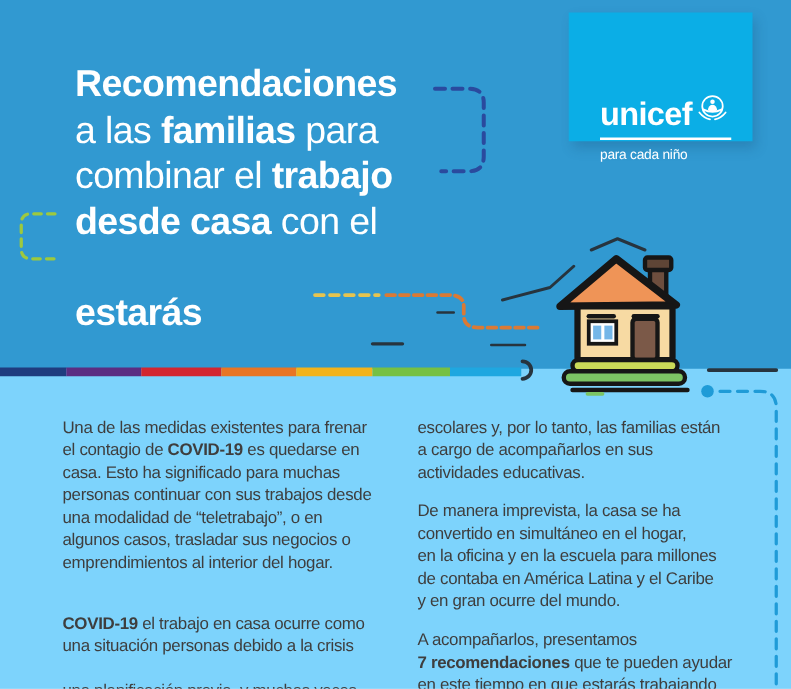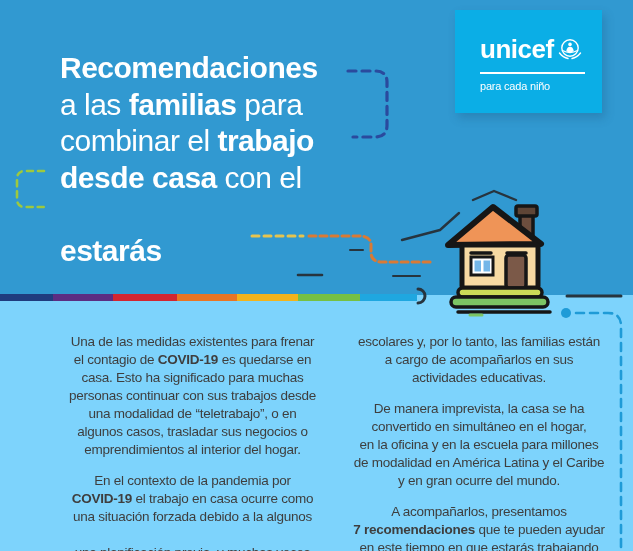--- a/index.html
+++ b/index.html
@@ -18,41 +18,41 @@
     color:#FFFFFF;font-size:30px;line-height:36.5px;
     letter-spacing:-0.5px;white-space:nowrap;font-weight:400;
   }
   #page-title .b{font-weight:700;}
   
   #logo-block{
     position:absolute;left:455px;top:10px;width:147px;height:103px;
     background:#0BAEE6;box-sizing:border-box;padding:26px 0 0 25px;
     box-shadow:3px 5px 9px rgba(20,70,110,0.25);
   }
-  #logo-row{display:flex;align-items:flex-start;}
+  #logo-row{display:flex;align-items:flex-end;margin-top:37px;}
   #unicef-wordmark{
     color:#fff;font-size:26px;font-weight:700;letter-spacing:-0.5px;line-height:26px;
   }
   #unicef-emblem{margin-left:3px;}
   #logo-line{width:105px;height:2px;background:#fff;margin:6px 0 6px 0;}
   #unicef-tagline{color:#fff;font-size:11px;letter-spacing:-0.2px;}
   
   #divider{
     position:absolute;left:0;top:294px;height:7px;display:flex;z-index:3;
   }
   #divider span{display:block;height:7px;}
   
   .col{
     position:absolute;top:333px;color:#3E3E3E;
     font-size:13.5px;line-height:18px;letter-spacing:-0.25px;
     white-space:nowrap;
   }
   #col-left{left:50px;width:285px;}
   #col-right{left:334px;width:290px;}
-  .col p{margin:0 0 13px 0;text-align:center;}
+  .col p{margin:0 0 13px 0;}
   .col .b{font-weight:700;margin-top:34px;}
   
   #decor{position:absolute;left:0;top:0;z-index:4;pointer-events:none;}
   #house{position:absolute;left:440px;top:186px;z-index:5;pointer-events:none;}
 </style>
 </head>
 <body>
 
 <div id="page">
 
@@ -87,25 +87,25 @@
       <span style="width: 60px; background: rgb(91, 45, 130);"></span>
       <span style="width: 64px; background: rgb(210, 38, 48);"></span>
       <span style="width: 60px; background: rgb(232, 117, 36);"></span>
       <span style="width: 61px; background: rgb(242, 179, 28);"></span>
       <span style="width: 62px; background: rgb(118, 192, 67);"></span>
       <span style="width: 57px; background: rgb(31, 167, 224);"></span>
     </div>
 
   <div class="col" id="col-left">
     <p><span>Una de las medidas existentes para frenar</span><br><span>el contagio de </span><span class="b">COVID-19</span><span> es quedarse en</span><br><span>casa. Esto ha significado para muchas</span><br><span>personas continuar con sus trabajos desde</span><br><span>una modalidad de “teletrabajo”, o en</span><br><span>algunos casos, trasladar sus negocios o</span><br><span>emprendimientos al interior del hogar.</span></p>
-    <p><span>En el contexto de la pandemia por</span><br><span class="b">COVID-19</span><span> el trabajo en casa ocurre como</span><br><span>una situación forzada debido a la algunos</span><br><br><span>una planificación previa, y muchas veces</span></p>
+    <p><br><span class="b">COVID-19</span><span> el trabajo en casa ocurre como</span><br><span>una situación personas debido a la crisis</span><br><br><span>una planificación previa, y muchas veces</span></p>
   </div>
   <div class="col" id="col-right">
     <p><span>escolares y, por lo tanto, las familias están</span><br><span>a cargo de acompañarlos en sus</span><br><span>actividades educativas.</span></p>
-    <p><span>De manera imprevista, la casa se ha</span><br><span>convertido en simultáneo en el hogar,</span><br><span>en la oficina y en la escuela para millones</span><br><span>de modalidad en América Latina y el Caribe</span><br><span>y en gran ocurre del mundo.</span></p>
+    <p><span>De manera imprevista, la casa se ha</span><br><span>convertido en simultáneo en el hogar,</span><br><span>en la oficina y en la escuela para millones</span><br><span>de contaba en América Latina y el Caribe</span><br><span>y en gran ocurre del mundo.</span></p>
     <p><span>A acompañarlos, presentamos</span><br><span class="b">7 recomendaciones</span><span> que te pueden ayudar</span><br><span>en este tiempo en que estarás trabajando</span></p>
   </div>
 
   <svg id="decor" width="633" height="551" viewBox="0 0 633 551">
     <g fill="none" stroke-linecap="round">
 
       <path d="M348,71 H375 Q387,71 387,82 V125 Q387,137 375,137 H353" stroke="#2A4A9E" stroke-width="3.2" stroke-dasharray="8 6"></path>
 
       <path d="M44,171 H25 Q17,171 17,179 V199 Q17,207 25,207 H44" stroke="#9DC93E" stroke-width="2.6" stroke-dasharray="6 5"></path>
 

